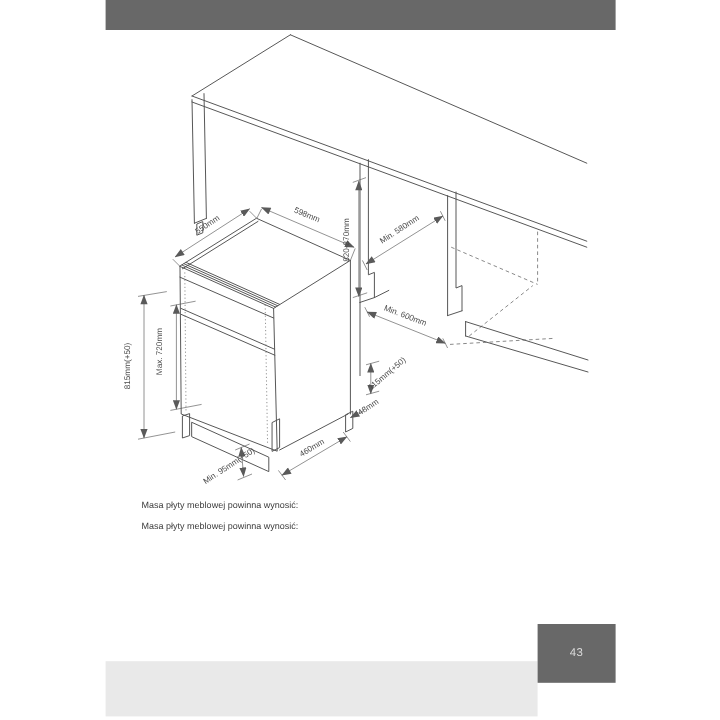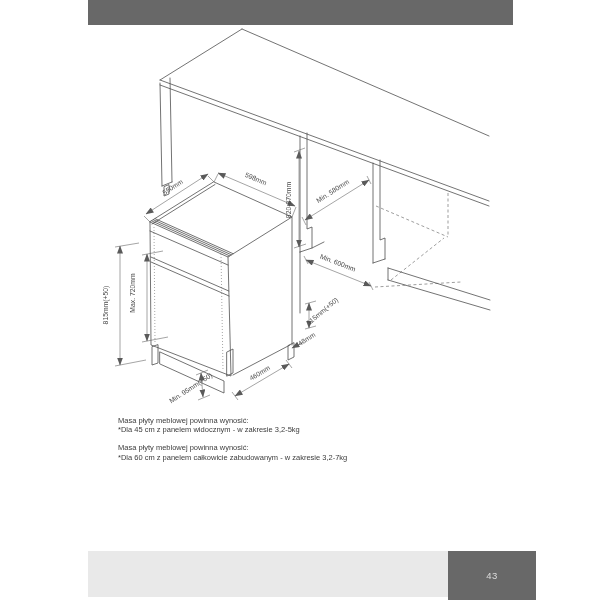--- a/index.html
+++ b/index.html
@@ -5,21 +5,21 @@
   html,body{margin:0;padding:0;background:#fff;}
   .page{position:relative;width:600px;height:600px;background:#ffffff;overflow:hidden;
         font-family:"Liberation Sans", sans-serif;}
   .topbar{position:absolute;left:88px;top:0;width:425px;height:25px;background:#686868;}
   .diagram-svg{position:absolute;left:0;top:0;width:600px;height:600px;}
   .notes{position:absolute;left:118px;top:416px;width:380px;color:#3c3c3c;
          font-size:7.5px;line-height:9.2px;}
   .note-block{margin:0 0 9px 0;}
   .note-line{white-space:nowrap;}
   .footer-light{position:absolute;left:88px;top:551px;width:360px;height:46px;background:#e9e9e9;}
-  .footer-dark{position:absolute;left:448px;top:551px;width:88px;height:49px;background:#686868;
+  .footer-dark{position:absolute;left:448px;top:520px;width:65px;height:49px;background:#686868;
                display:flex;align-items:center;justify-content:center;}
   .page-number{color:#dcdcdc;font-size:9.5px;letter-spacing:0.5px;}
   .dim-label{font-size:6.8px;fill:#4a4a4a;}
   .struct{stroke:#4f4f4f;stroke-width:0.8;fill:none;stroke-linejoin:round;stroke-linecap:round;}
   .thin{stroke:#5a5a5a;stroke-width:0.55;fill:none;}
   .dash{stroke:#5a5a5a;stroke-width:0.6;fill:none;stroke-dasharray:3 2.5;}
   .dot{stroke:#5a5a5a;stroke-width:0.55;fill:none;stroke-dasharray:1 2;}
 </style>
 </head>
 <body>
@@ -174,25 +174,23 @@
       <path class="thin" d="M235,396 L289,364" marker-start="url(#arrS)" marker-end="url(#arrE)"></path>
       <path class="thin" d="M232,392 L238,400"></path>
       <path class="thin" d="M286,360 L292,368"></path>
       <text class="dim-label" x="261" y="375" text-anchor="middle" transform="rotate(-31 261 375)">460mm</text>
     </g>
   </svg>
 
   <div class="notes">
     <div class="note-block">
       <div class="note-line">Masa płyty meblowej powinna wynosić:</div>
-      <div class="note-line">*Dla 45 cm z panelem widocznym - w zakresie 3,2-5kg</div>
     </div>
     <div class="note-block">
       <div class="note-line">Masa płyty meblowej powinna wynosić:</div>
-      <div class="note-line">*Dla 60 cm z panelem całkowicie zabudowanym - w zakresie 3,2-7kg</div>
     </div>
   </div>
 
   <div class="footer-light"></div>
   <div class="footer-dark">
     <span class="page-number">43</span>
   </div>
 
 </div>
 

